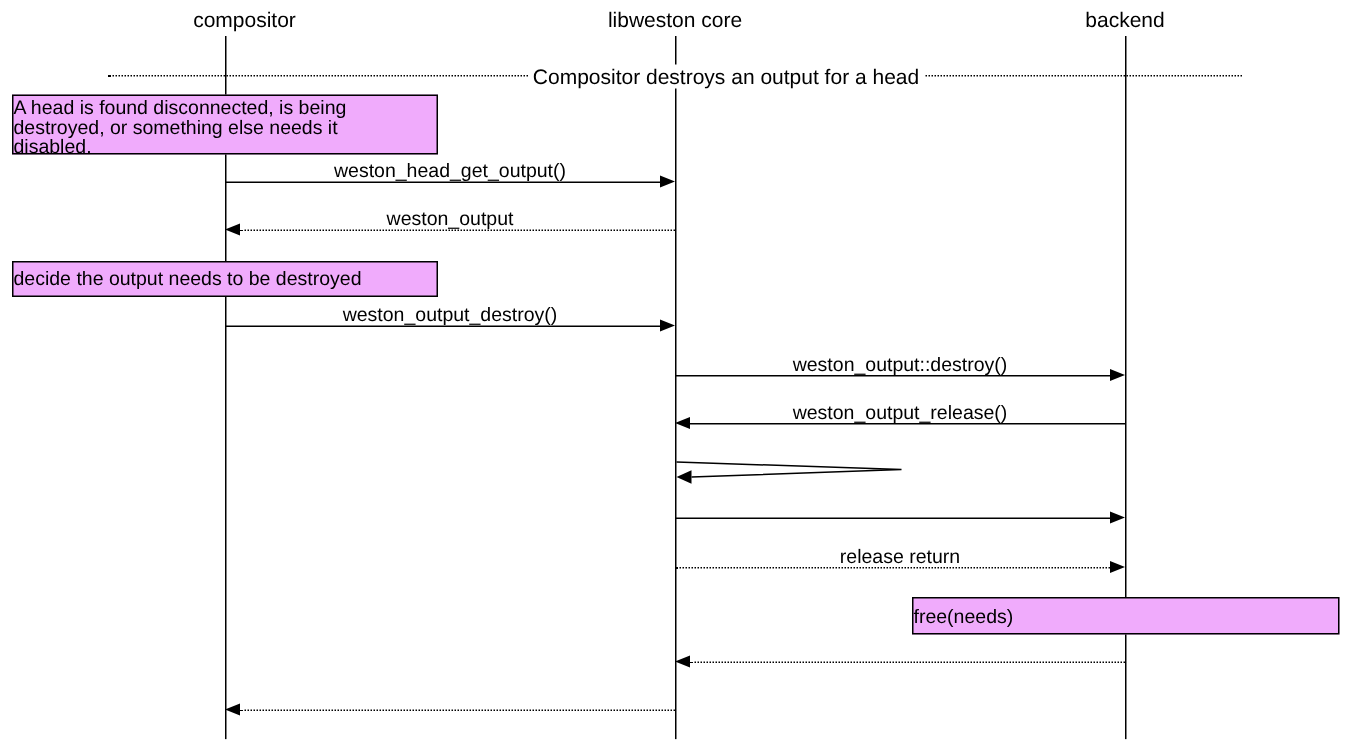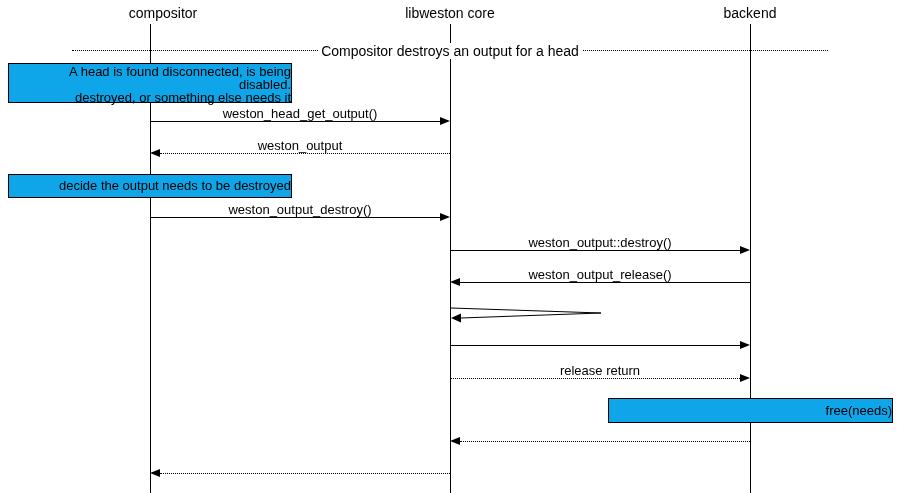--- a/index.html
+++ b/index.html
@@ -19,25 +19,25 @@
   .lifeline {
     position:absolute; top:24px; height:469px; width:0;
     border-left:1px solid #000;
   }
   .divider-line {
     position:absolute; height:0; border-top:1px dotted #000;
   }
   .divider-label {
     position:absolute; transform:translateX(-50%);
     background:#ffffff; padding:0 3px;
-    font-size:14px; height:16px; line-height:16px; white-space:nowrap;
+    font-size:14px; height:16px; line-height:16px; white-space:nowrap;margin-left:34px;
   }
   .note-box {
-    position:absolute; border:1px solid #000; background:#0ea5e9;
-    font-size:13px; text-align:right;
+    position:absolute; border:1px solid #000; background:#f0abfc;
+    font-size:13px; text-align:left;
   }
   .note-box .note-line { line-height:13px; }
   .msg-line {
     position:absolute; height:0; border-top:1px solid #000;
   }
   .msg-line.dotted { border-top-style:dotted; }
   .msg-label {
     position:absolute; transform:translateX(-50%);
     font-size:13px; height:15px; line-height:15px; white-space:nowrap;
   }
@@ -65,22 +65,22 @@
 
   <div class="lifeline" style="left:150px;"></div>
   <div class="lifeline" style="left:450px;"></div>
   <div class="lifeline" style="left:750px;"></div>
 
   <div class="divider-line" style="left:72px; width:756px; top:50px;"></div>
   <div class="divider-label" style="left:450px; top:43px;">Compositor destroys an output for a head</div>
 
   <div class="note-box" style="left:8px; top:63px; width:284px; height:40px; padding-top:1px;">
     <div class="note-line">A head is found disconnected, is being</div>
+    <div class="note-line">destroyed, or something else needs it</div>
     <div class="note-line">disabled.</div>
-    <div class="note-line">destroyed, or something else needs it</div>
   </div>
 
   <div class="msg-label" style="left:300px; top:106px;">weston_head_get_output()</div>
   <div class="msg-line" style="left:150px; width:290px; top:121px;"></div>
   <div class="arrowhead right" style="left:440px; top:117px;"></div>
 
   <div class="msg-label" style="left:300px; top:138px;">weston_output</div>
   <div class="msg-line dotted" style="left:160px; width:290px; top:153px;"></div>
   <div class="arrowhead left" style="left:150px; top:149px;"></div>
 

